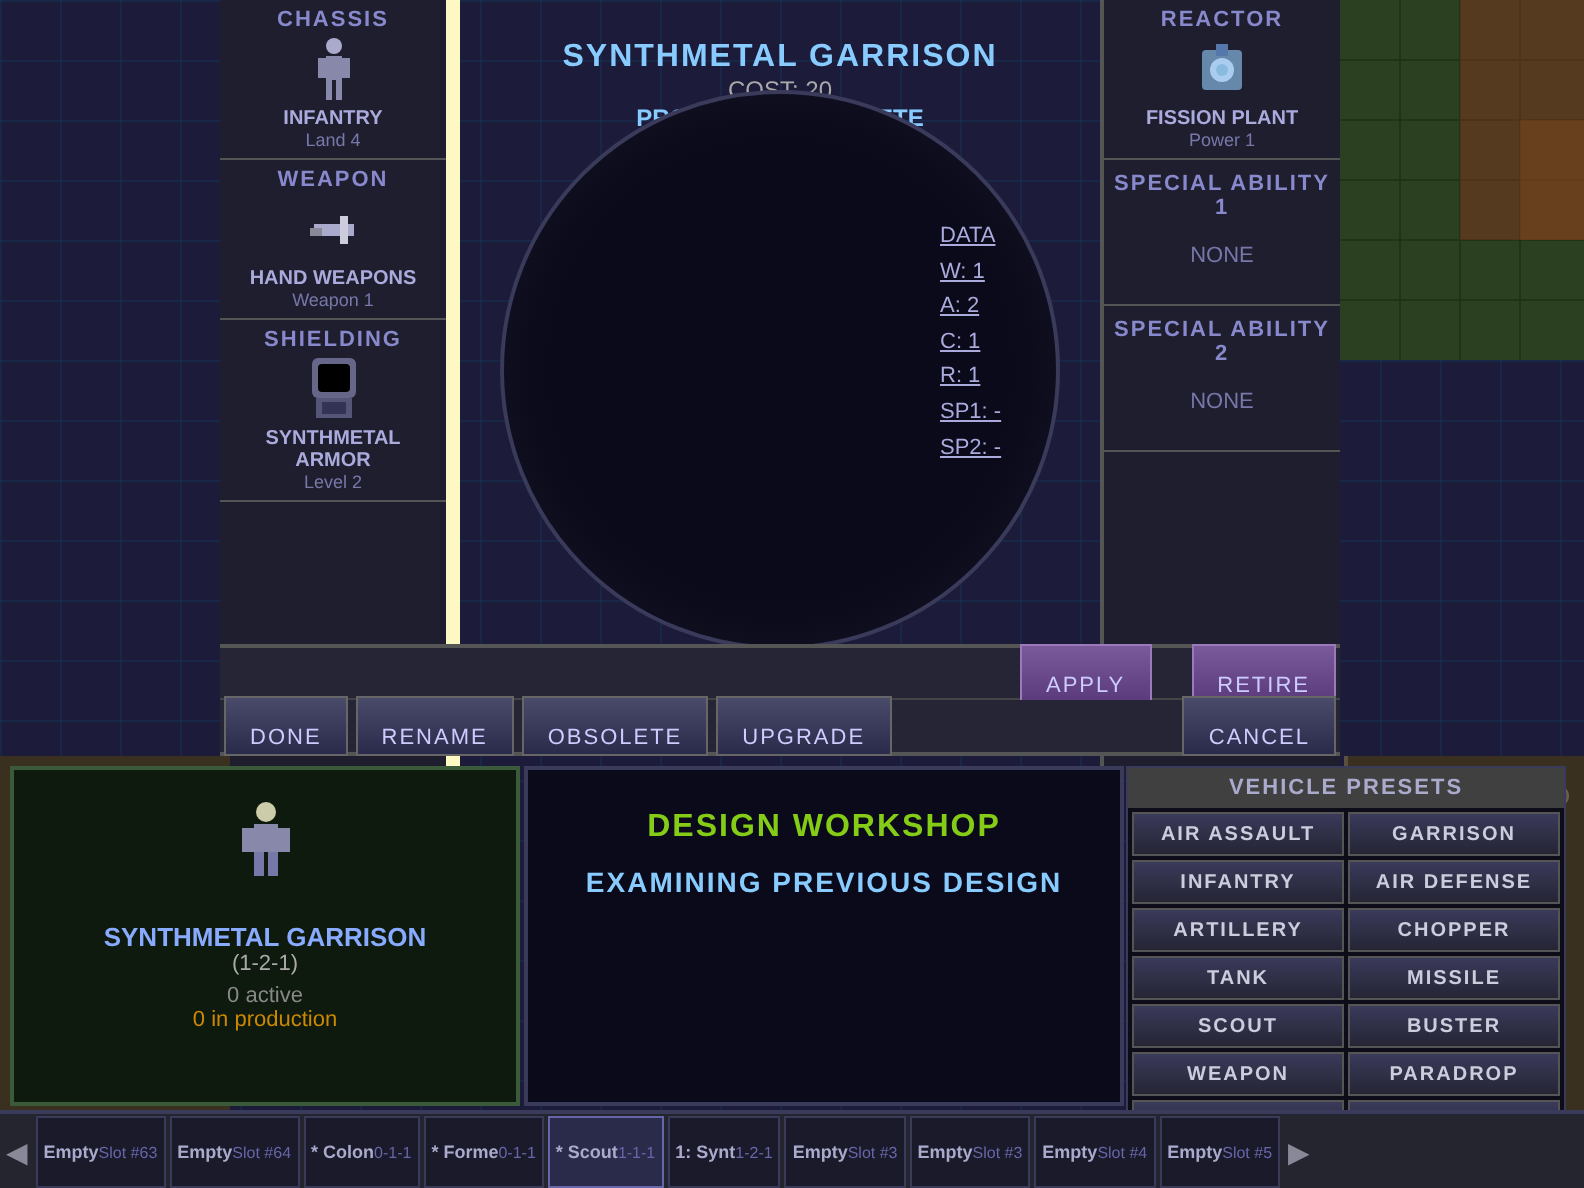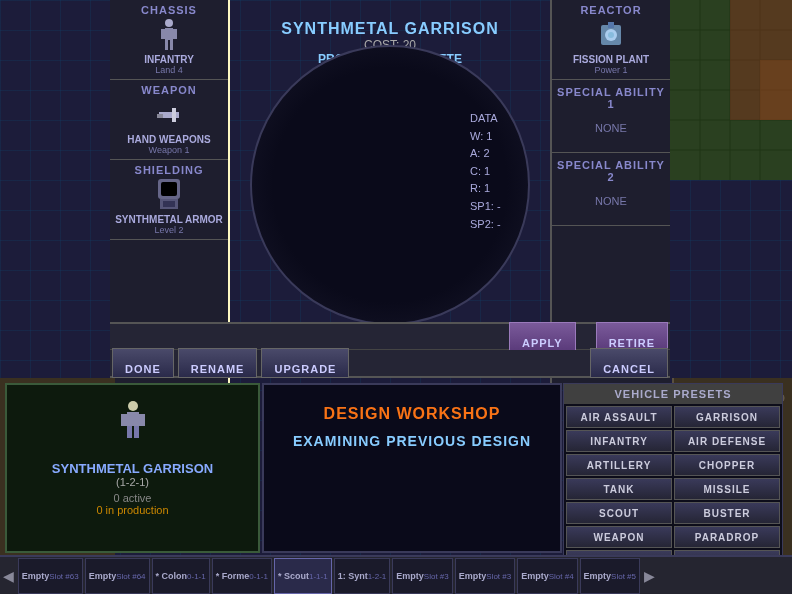--- a/index.html
+++ b/index.html
@@ -25,21 +25,21 @@
       background-size: 30px 30px;
     }
 
     
     .left-sidebar {
       position: absolute;
       top: 0; left: 110px;
       width: 120px;
       height: 390px;
       background: #1e1e2e;
-      border-right: 2px solid #fef9c3;
+      border-right: 7px solid #fef9c3;
     }
 
     .sidebar-section {
       border-bottom: 1px solid #555;
       padding: 4px;
       text-align: center;
     }
 
     .sidebar-section-title {
       color: #8888cc;
@@ -104,20 +104,21 @@
       background: radial-gradient(circle, #0a0a1a 60%, #1a1a2e 100%);
       border: 2px solid #3a3a5a;
     }
 
     .data-panel {
       position: absolute;
       top: 100px; left: 240px;
       color: #aaaadd;
       font-size: 11px;
       line-height: 1.6;
+      text-decoration: underline;
     }
 
     .unit-display {
       position: absolute;
       top: 90px; left: 350px;
       width: 80px;
       height: 80px;
       display: flex;
       align-items: center;
       justify-content: center;
@@ -172,21 +173,21 @@
       display: flex;
       align-items: center;
       background: #252535;
       border-bottom: 2px solid #555;
     }
 
     .btn {
       height: 22px;
       padding: 14px 12px;
       font-size: 11px;
-      font-weight: bold;
+      font-weight: normal;
       letter-spacing: 1px;
       cursor: pointer;
       border: 1px solid #666;
       color: #ccccff;
       background: linear-gradient(to bottom, #4a4a6a, #2a2a4a);
       margin: 0 2px;
     }
 
     .btn-apply {
       background: linear-gradient(to bottom, #7a5a9a, #5a3a7a);
@@ -266,21 +267,21 @@
     .workshop-panel {
       position: absolute;
       top: 383px; left: 262px;
       width: 300px;
       height: 170px;
       background: #0a0a1a;
       border: 2px solid #3a3a5a;
     }
 
     .workshop-title {
-      color: #f97316;
+      color: #84cc16;
       font-size: 16px;
       font-weight: bold;
       text-align: center;
       padding-top: 20px;
       letter-spacing: 1px;
     }
 
     .workshop-sub {
       color: #88ccff;
       font-size: 14px;
@@ -527,20 +528,21 @@
 </div>
 
 <div class="buttons-row1">
   <button class="btn btn-apply">APPLY</button>
   <button class="btn btn-retire" style="margin-left:18px;">RETIRE</button>
 </div>
 
 <div class="buttons-row2">
   <button class="btn">DONE</button>
   <button class="btn">RENAME</button>
+  <button class="btn">OBSOLETE</button>
   <button class="btn">UPGRADE</button>
   <button class="btn" style="margin-left:auto;">CANCEL</button>
 </div>
 
 <div class="left-frame">
   <svg width="115" height="216" viewBox="0 0 115 216">
     <rect width="115" height="216" fill="#3a3020"></rect>
 
     <circle cx="15" cy="20" r="5" fill="#5a5040" stroke="#6a6050" stroke-width="1"></circle>
     <circle cx="15" cy="200" r="5" fill="#5a5040" stroke="#6a6050" stroke-width="1"></circle>

